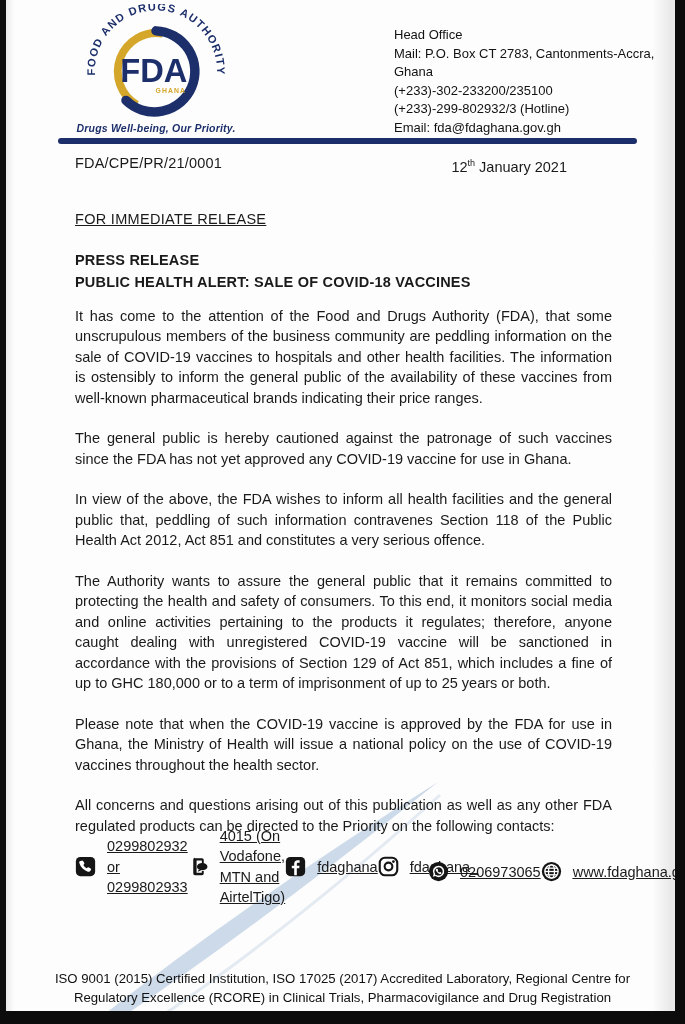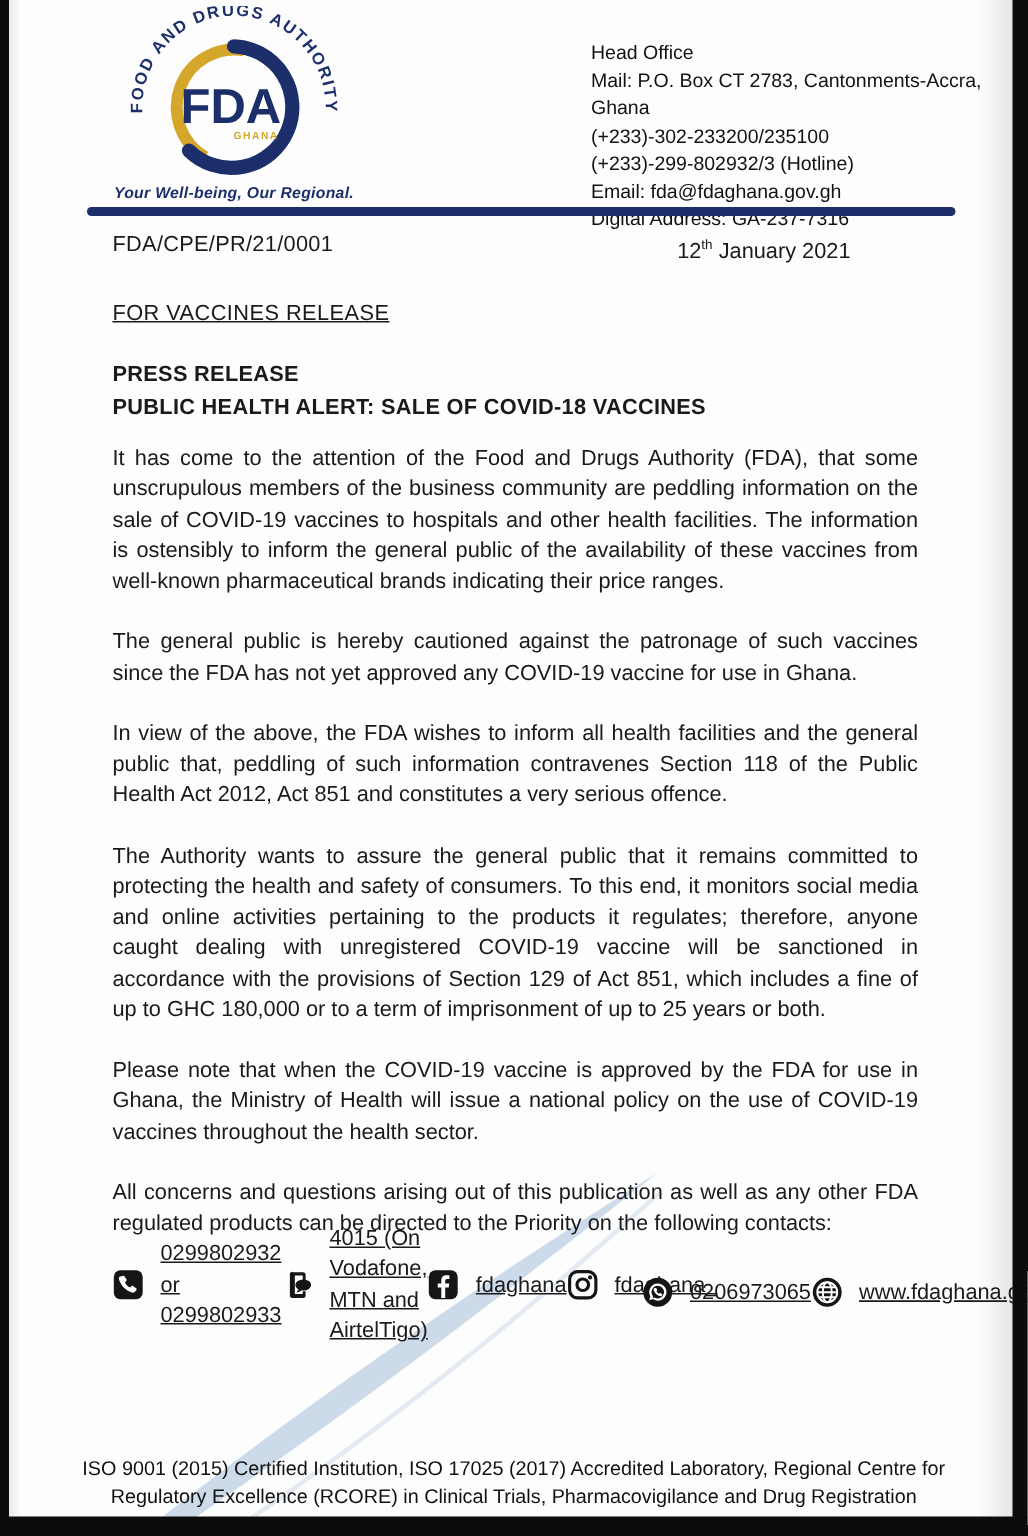--- a/index.html
+++ b/index.html
@@ -22,21 +22,21 @@
   .header{position:relative;height:138px;z-index:2;}
   .logo-block{position:absolute;left:66px;top:4px;width:180px;text-align:center;}
   .tagline{font-size:10.5px;font-weight:bold;font-style:italic;color:#1c2f6b;margin-top:-4px;letter-spacing:.2px;}
   .head-office{position:absolute;left:370px;top:26px;font-size:13px;line-height:18.5px;color:#121212;margin-left:24px;}
   .head-office .ho-title{margin-bottom:0px;}
 
   .rule{position:relative;z-index:2;margin:0 0 0 58px;width:579px;height:6px;background:#1c2f6b;border-radius:3px;}
 
   .content{position:relative;z-index:2;padding:9px 73px 0 75px;font-size:14.5px;line-height:20.5px;}
 
-  .ref-row{display:flex;justify-content:space-between;align-items:flex-start;margin-bottom:21px;}
+  .ref-row{display:flex;justify-content:space-between;align-items:flex-start;margin-bottom:32px;}
   .ref-no{letter-spacing:.2px;}
   .date{margin-right:45px;}
   .date sup{font-size:9px;}
 
   .release-label{display:inline-block;text-decoration:underline;margin-bottom:19px;letter-spacing:.3px;}
   .heading{font-weight:bold;letter-spacing:.2px;}
   .heading-block{margin-bottom:13px;}
   .heading-block .heading{display:block;line-height:22px;}
 
   p.body-par{margin:0 0 20px 0;text-align:justify;}
@@ -74,43 +74,42 @@
           <path id="arcpath" d="M 30.5 84 A 58 58 0 1 1 139.5 84" fill="none"></path>
         </defs>
         <text font-size="10.5" font-weight="bold" fill="#1c2f6b" letter-spacing="1.2">
           <textPath href="#arcpath" startOffset="50%" text-anchor="middle">FOOD AND DRUGS AUTHORITY</textPath>
         </text>
         <path d="M 91.3 28.1 A 36.5 36.5 0 0 0 66.8 95.6" fill="none" stroke="#d4a62a" stroke-width="7.5"></path>
         <path d="M 85 25.5 A 38.5 38.5 0 1 1 56.5 91.5" fill="none" stroke="#1c2f6b" stroke-width="9" stroke-linecap="round"></path>
         <text x="83" y="74" text-anchor="middle" font-size="31" font-weight="bold" fill="#1c2f6b">FDA</text>
         <text x="99" y="84" text-anchor="middle" font-size="6.5" font-weight="bold" letter-spacing="1" fill="#d4a62a">GHANA</text>
       </svg>
-      <div class="tagline">Your Well-being, Our Regional.</div>
+      <div class="tagline">Drugs Well-being, Our Priority.</div>
     </div>
 
     <div class="head-office">
       <div class="ho-title">Head Office</div>
       <div>Mail: P.O. Box CT 2783, Cantonments-Accra, Ghana</div>
       <div>(+233)-302-233200/235100</div>
       <div>(+233)-299-802932/3 (Hotline)</div>
       <div>Email: fda@fdaghana.gov.gh</div>
-      <div>Digital Address: GA-237-7316</div>
     </div>
   </div>
 
   <div class="rule"></div>
 
   <div class="content">
 
     <div class="ref-row">
       <span class="ref-no">FDA/CPE/PR/21/0001</span>
       <span class="date"><span>12</span><sup>th</sup><span> January 2021</span></span>
     </div>
 
-    <span class="release-label">FOR VACCINES RELEASE</span>
+    <span class="release-label">FOR IMMEDIATE RELEASE</span>
 
     <div class="heading-block">
       <span class="heading">PRESS RELEASE</span>
       <span class="heading">PUBLIC HEALTH ALERT:  SALE OF COVID-18 VACCINES</span>
     </div>
 
     <p class="body-par">It has come to the attention of the Food and Drugs Authority (FDA), that some unscrupulous members of the business community are peddling information on the sale of COVID-19 vaccines to hospitals and other health facilities. The information is ostensibly to inform the general public of the availability of these vaccines from well-known pharmaceutical brands indicating their price ranges.</p>
     <p class="body-par">The general public is hereby cautioned against the patronage of such vaccines since the FDA has not yet approved any COVID-19 vaccine for use in Ghana.</p>
     <p class="body-par">In view of the above, the FDA wishes to inform all health facilities and the general public that, peddling of such information contravenes Section 118 of the Public Health Act 2012, Act 851 and constitutes a very serious offence.</p>
     <p class="body-par">The Authority wants to assure the general public that it remains committed to protecting the health and safety of consumers. To this end, it monitors social media and online activities pertaining to the products it regulates; therefore, anyone caught dealing with unregistered COVID-19 vaccine will be sanctioned in accordance with the provisions of Section 129 of Act 851, which includes a fine of up to GHC 180,000 or to a term of imprisonment of up to 25 years or both.</p>

